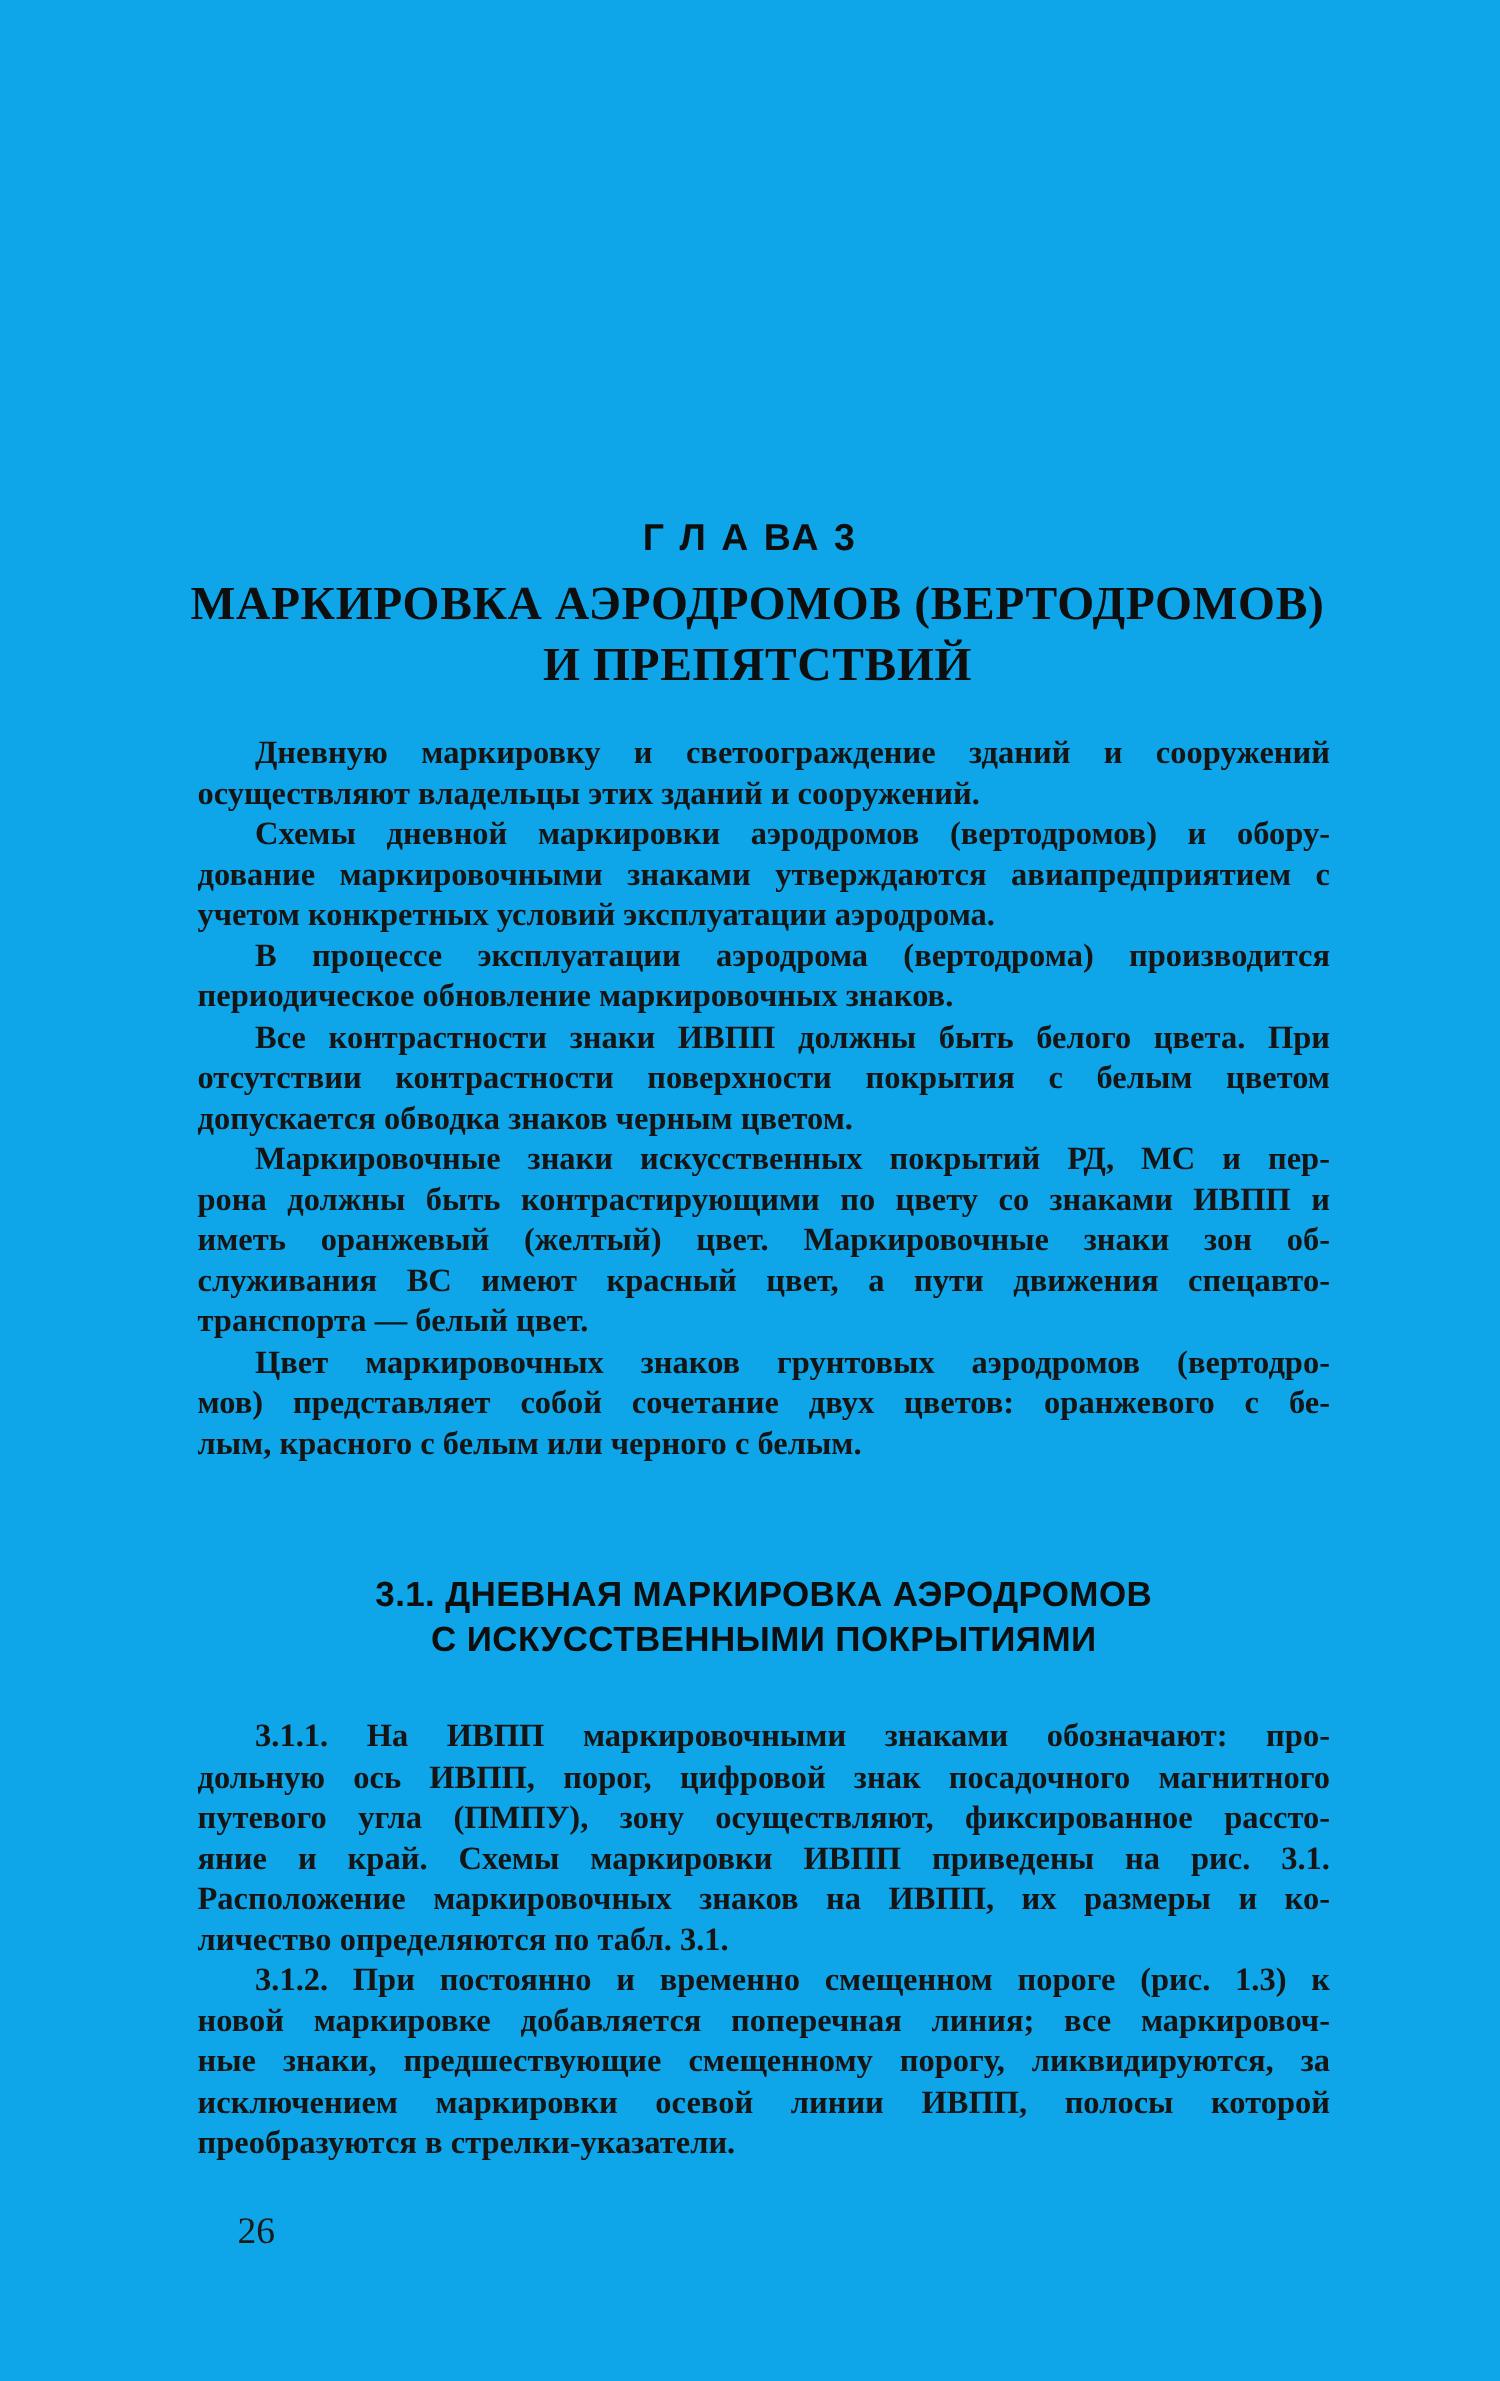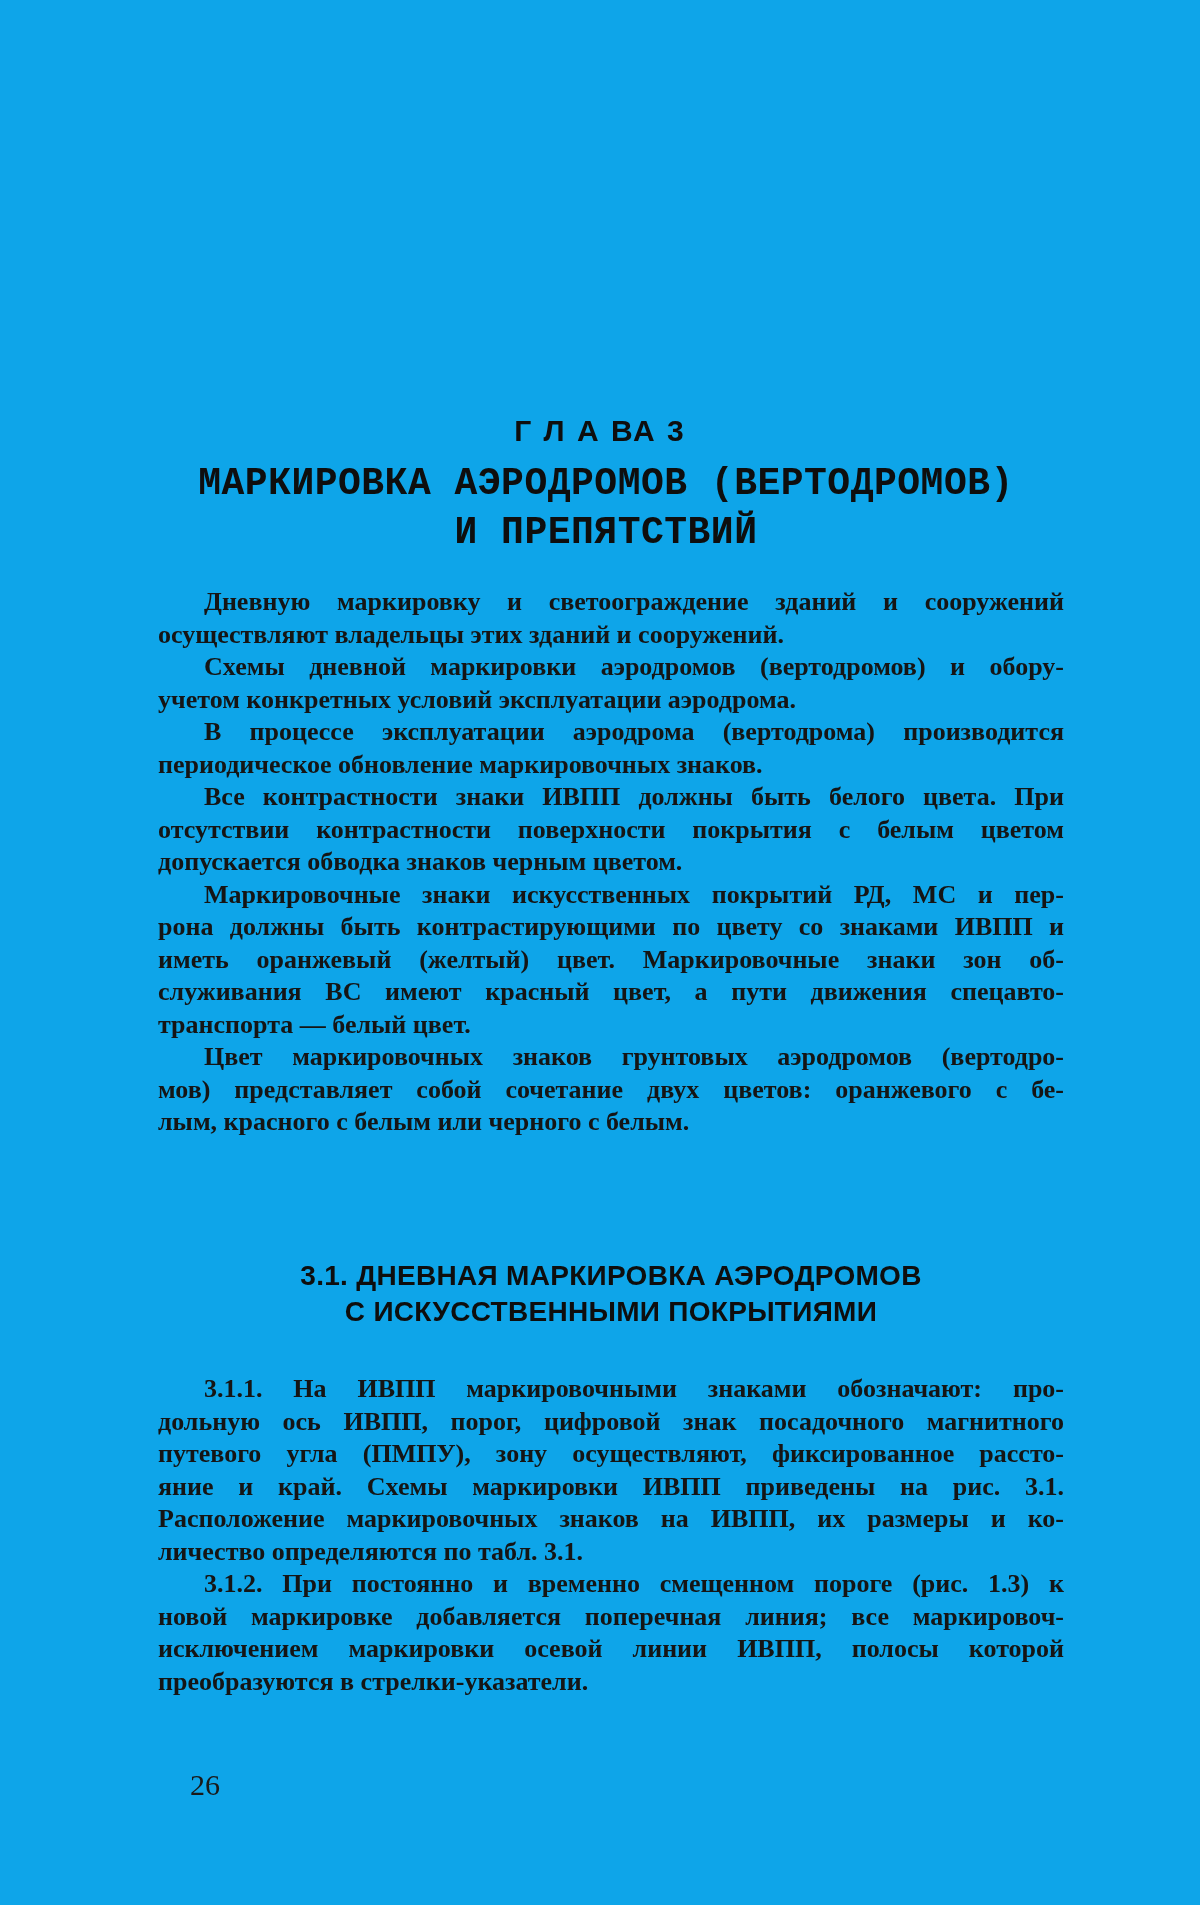--- a/index.html
+++ b/index.html
@@ -27,21 +27,21 @@
     font-size: 30px;
     letter-spacing: 2px;
     color: #0e0e0e;
   }
   .chapter-title {
     position: absolute;
     top: 459px;
     left: 0;
     right: 0;
     text-align: center;
-    font-family: Liberation Mono, monospace;
+    font-family: Liberation Serif, serif;
     font-weight: 700;
     font-size: 38px;
     line-height: 49px;
     letter-spacing: 0.5px;
     color: #0e0e0e;
     padding-left: 12px;
   }
   .section-heading {
     position: absolute;
     top: 1258px;
@@ -101,20 +101,21 @@
     <div>И ПРЕПЯТСТВИЙ</div>
   </div>
 
   <div class="text-col intro">
       <div class="para">
         <div class="line first">Дневную маркировку и светоограждение зданий и сооружений</div>
         <div class="line last">осуществляют владельцы этих зданий и сооружений.</div>
       </div>
       <div class="para">
         <div class="line first">Схемы дневной маркировки аэродромов (вертодромов) и обору-</div>
+        <div class="line">дование маркировочными знаками утверждаются авиапредприятием с</div>
         <div class="line last">учетом конкретных условий эксплуатации аэродрома.</div>
       </div>
       <div class="para">
         <div class="line first">В процессе эксплуатации аэродрома (вертодрома) производится</div>
         <div class="line last">периодическое обновление маркировочных знаков.</div>
       </div>
       <div class="para">
         <div class="line first">Все контрастности знаки ИВПП должны быть белого цвета. При</div>
         <div class="line">отсутствии контрастности поверхности покрытия с белым цветом</div>
         <div class="line last">допускается обводка знаков черным цветом.</div>
@@ -143,20 +144,21 @@
         <div class="line first">3.1.1. На ИВПП маркировочными знаками обозначают: про-</div>
         <div class="line">дольную ось ИВПП, порог, цифровой знак посадочного магнитного</div>
         <div class="line">путевого угла (ПМПУ), зону осуществляют, фиксированное рассто-</div>
         <div class="line">яние и край. Схемы маркировки ИВПП приведены на рис. 3.1.</div>
         <div class="line">Расположение маркировочных знаков на ИВПП, их размеры и ко-</div>
         <div class="line last">личество определяются по табл. 3.1.</div>
       </div>
       <div class="para">
         <div class="line first">3.1.2. При постоянно и временно смещенном пороге (рис. 1.3) к</div>
         <div class="line">новой маркировке добавляется поперечная линия; все маркировоч-</div>
+        <div class="line">ные знаки, предшествующие смещенному порогу, ликвидируются, за</div>
         <div class="line">исключением маркировки осевой линии ИВПП, полосы которой</div>
         <div class="line last">преобразуются в стрелки-указатели.</div>
       </div>
     </div>
 
   <div class="page-number">26</div>
 
 </div>
 
 </body></html>

